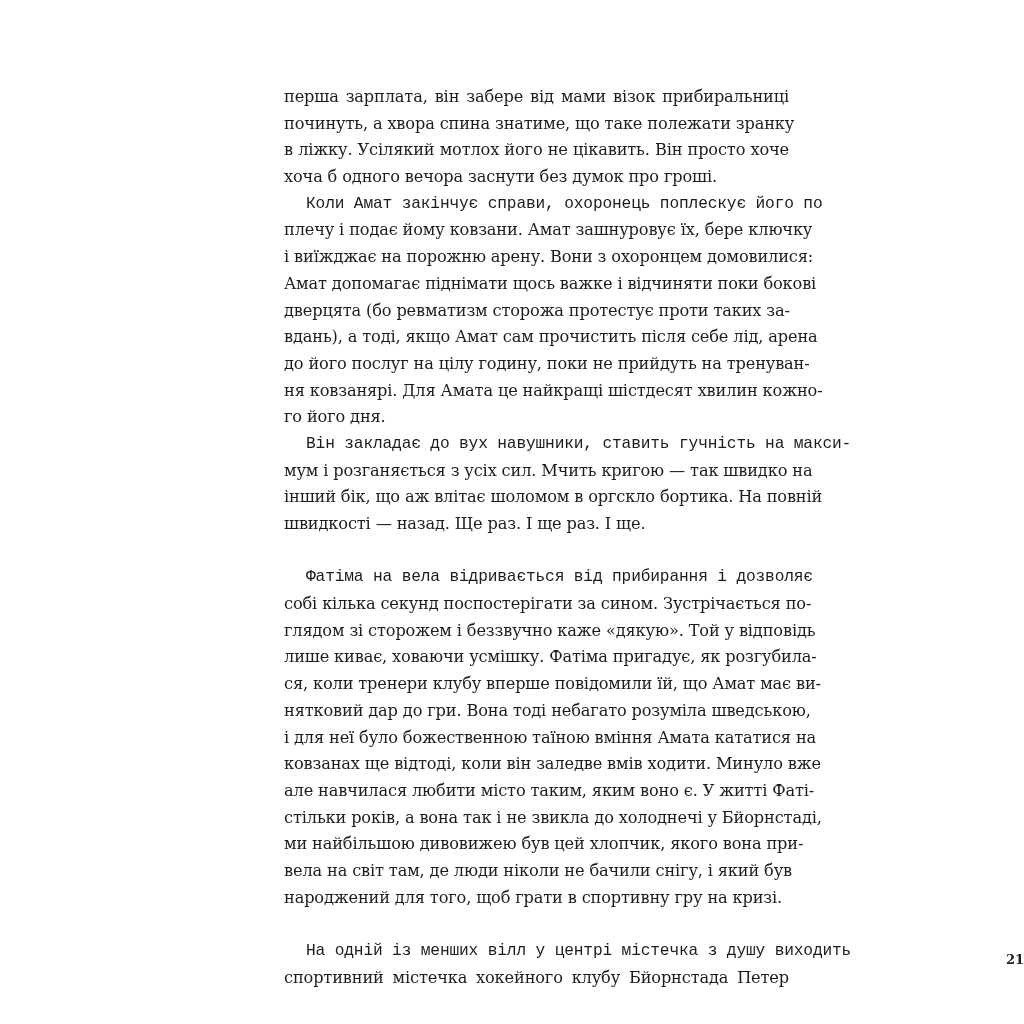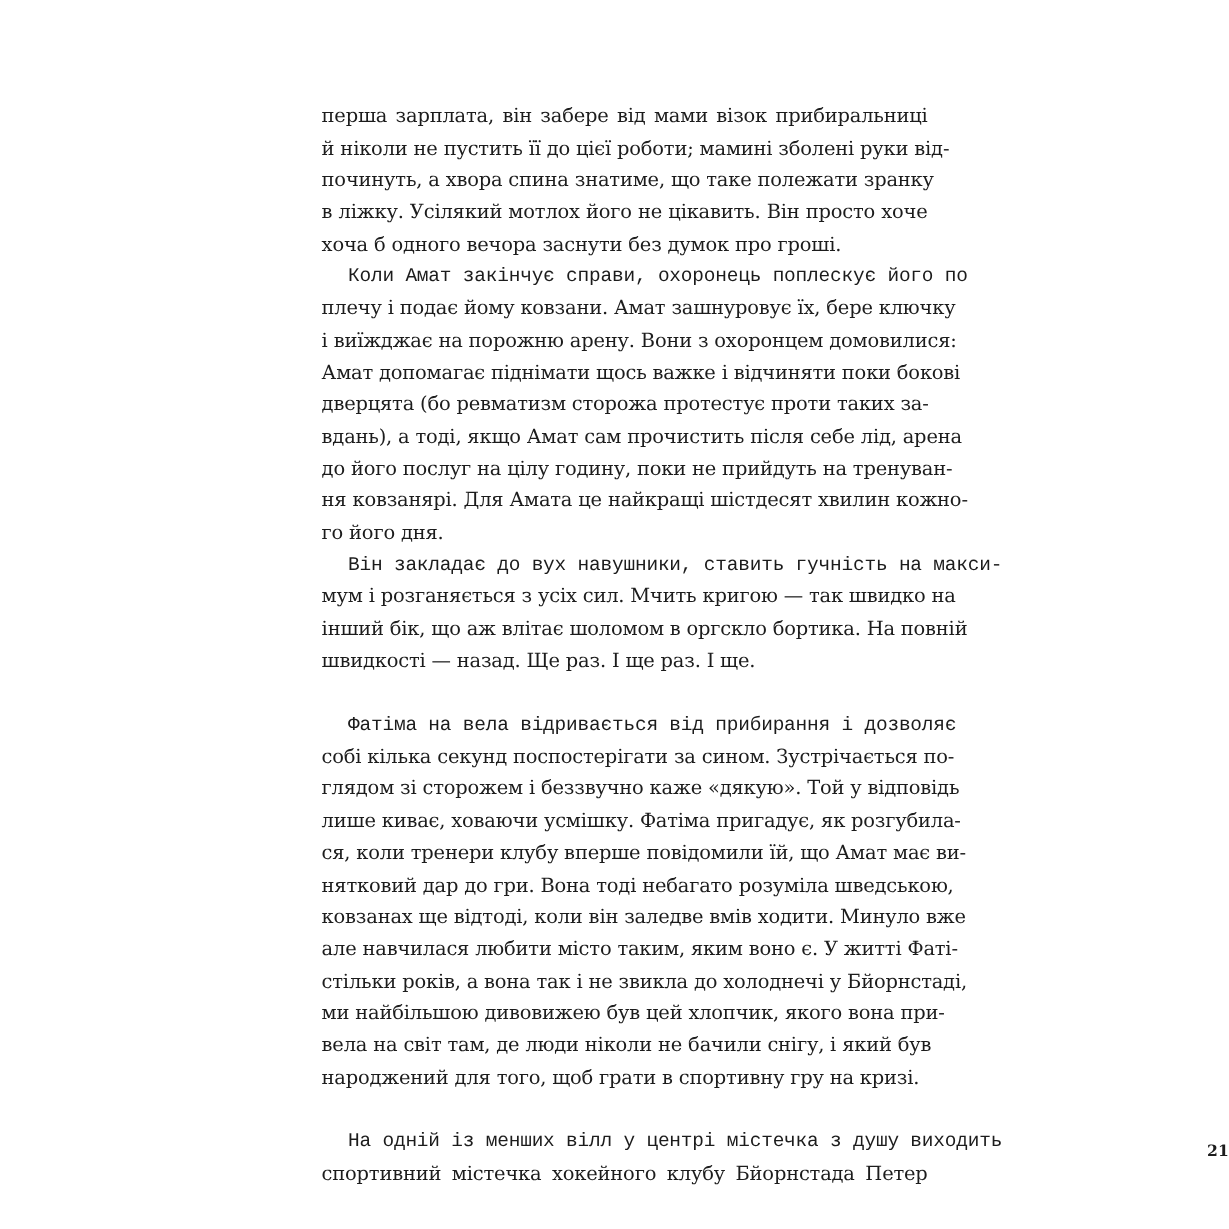--- a/index.html
+++ b/index.html
@@ -10,21 +10,21 @@
   body {
     width: 1024px;
     height: 1024px;
     position: relative;
     overflow: hidden;
     font-family: "DejaVu Serif", "Liberation Serif", serif;
     color: #1c1c1c;
   }
   .page {
     position: absolute;
-    left: 268px;
+    left: 284px;
     top: 84px;
     width: 505px;
   }
   .line {
     height: 26.7px;
     line-height: 26.7px;
     font-size: 16.2px;
     white-space: nowrap;
     text-align: justify;
     text-align-last: justify;
@@ -52,21 +52,20 @@
     color: #1c1c1c;
   }
 </style>
 </head>
 <body>
 
 <div class="page">
 
   <div>
     <div class="line">перша зарплата, він забере від мами візок прибиральниці</div>
-    <div class="line">й ніколи не пустить її до цієї роботи; мамині зболені руки від-</div>
     <div class="line">починуть, а хвора спина знатиме, що таке полежати зранку</div>
     <div class="line">в ліжку. Усілякий мотлох його не цікавить. Він просто хоче</div>
     <div class="line last">хоча б одного вечора заснути без думок про гроші.</div>
   </div>
 
   <div>
     <div class="line indent">Коли Амат закінчує справи, охоронець поплескує його по</div>
     <div class="line">плечу і подає йому ковзани. Амат зашнуровує їх, бере ключку</div>
     <div class="line">і виїжджає на порожню арену. Вони з охоронцем домовилися:</div>
     <div class="line">Амат допомагає піднімати щось важке і відчиняти поки бокові</div>
@@ -86,20 +85,21 @@
 
   <div class="para-gap"></div>
 
   <div>
     <div class="line indent">Фатіма на вела відривається від прибирання і дозволяє</div>
     <div class="line">собі кілька секунд поспостерігати за сином. Зустрічається по-</div>
     <div class="line">глядом зі сторожем і беззвучно каже «дякую». Той у відповідь</div>
     <div class="line">лише киває, ховаючи усмішку. Фатіма пригадує, як розгубила-</div>
     <div class="line">ся, коли тренери клубу вперше повідомили їй, що Амат має ви-</div>
     <div class="line">нятковий дар до гри. Вона тоді небагато розуміла шведською,</div>
+    <div class="line">і для неї було божественною таїною вміння Амата кататися на</div>
     <div class="line">ковзанах ще відтоді, коли він заледве вмів ходити. Минуло вже</div>
     <div class="line">але навчилася любити місто таким, яким воно є. У житті Фаті-</div>
     <div class="line">стільки років, а вона так і не звикла до холоднечі у Бйорнстаді,</div>
     <div class="line">ми найбільшою дивовижею був цей хлопчик, якого вона при-</div>
     <div class="line">вела на світ там, де люди ніколи не бачили снігу, і який був</div>
     <div class="line last">народжений для того, щоб грати в спортивну гру на кризі.</div>
   </div>
 
   <div class="para-gap"></div>
 

